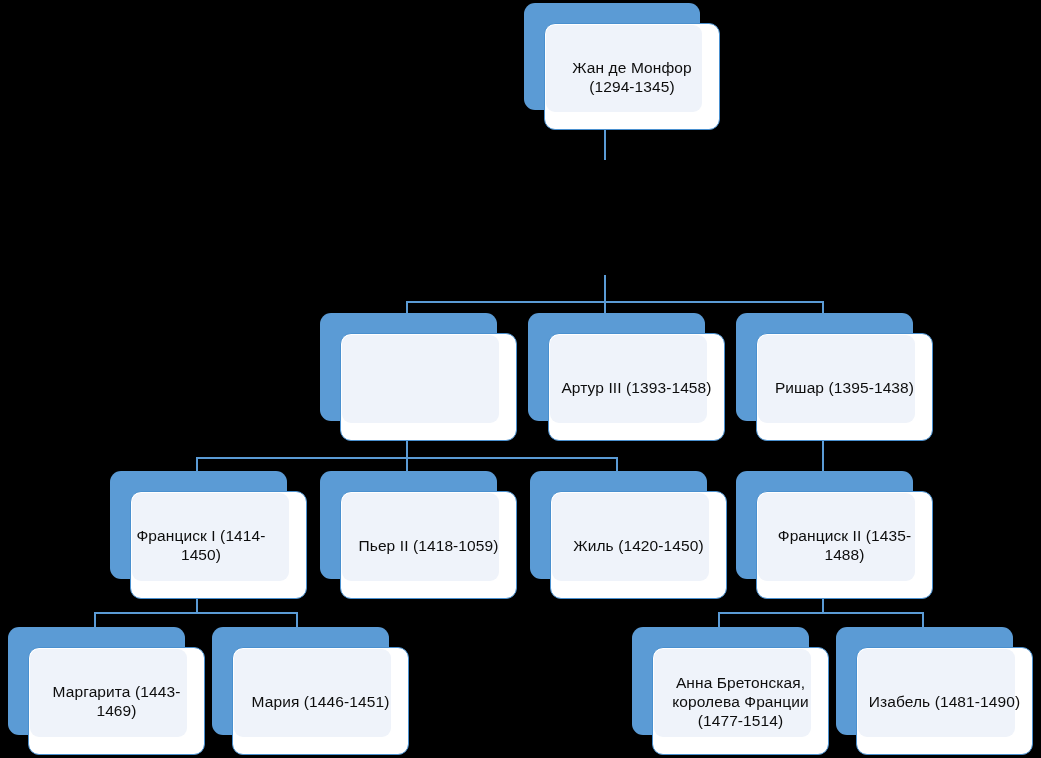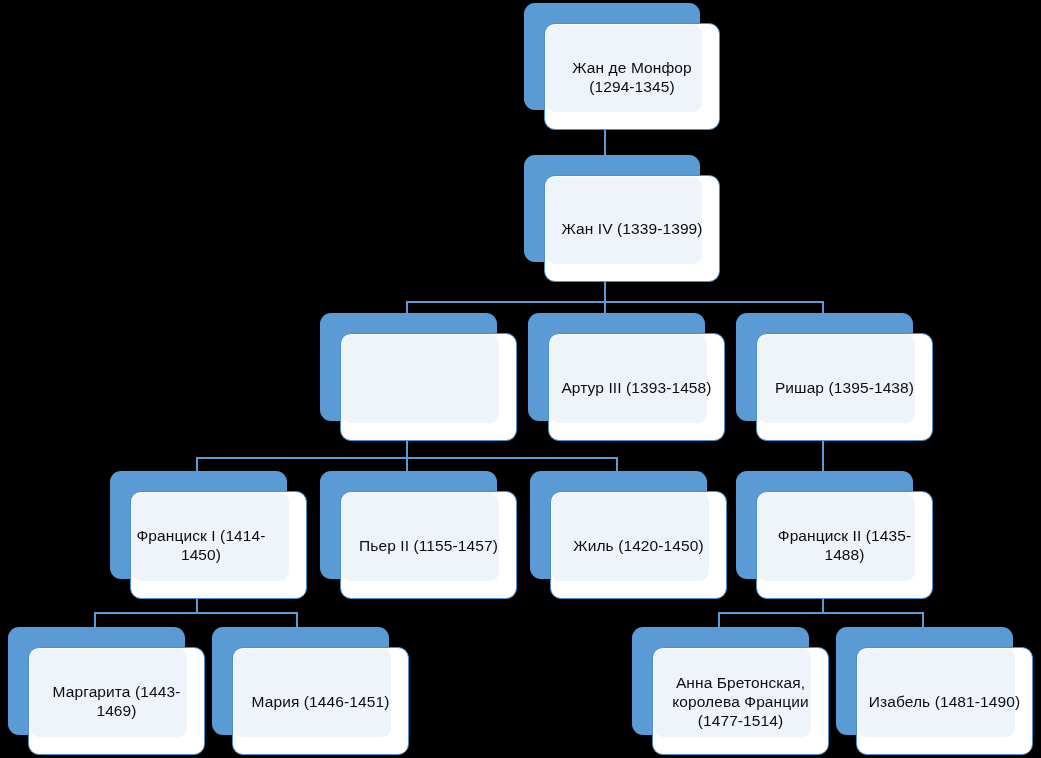--- a/index.html
+++ b/index.html
@@ -101,26 +101,20 @@
   <div class="conn v" style="left:922px; top:612px; height:17px;"></div>
 
   <div class="node" style="left:524px; top:3px; width:196px; height:127px;">
     <div class="plate" style="width:176px; height:107px;"></div>
     <div class="card" style="left:20px; top:20px; width:176px; height:107px;"></div>
     <div class="inner" style="left:22px; top:22px; width:156px; height:87px;"></div>
     <div class="label" style="left:20px; top:20px; width:176px; height:107px;">Жан де Монфор
 (1294-1345)</div>
   </div>
 
-  <div class="node" style="left:524px; top:155px; width:196px; height:127px;">
-    <div class="plate" style="width:176px; height:107px;"></div>
-    <div class="card" style="left:20px; top:20px; width:176px; height:107px;"></div>
-    <div class="inner" style="left:22px; top:22px; width:156px; height:87px;"></div>
-    <div class="label" style="left:20px; top:20px; width:176px; height:107px;">Жан IV (1339-1399)</div>
-  </div>
 
   <div class="node" style="left:320px; top:313px; width:197px; height:128px;">
     <div class="plate" style="width:177px; height:108px;"></div>
     <div class="card" style="left:20px; top:20px; width:177px; height:108px;"></div>
     <div class="inner" style="left:22px; top:22px; width:157px; height:88px;"></div>
   </div>
 
   <div class="node" style="left:528px; top:313px; width:197px; height:128px;">
     <div class="plate" style="width:177px; height:108px;"></div>
     <div class="card" style="left:20px; top:20px; width:177px; height:108px;"></div>
@@ -139,21 +133,21 @@
     <div class="plate" style="width:177px; height:108px;"></div>
     <div class="card" style="left:20px; top:20px; width:177px; height:108px;"></div>
     <div class="inner" style="left:22px; top:22px; width:157px; height:88px;"></div>
     <div class="label" style="left:20px; top:20px; width:142px; height:108px;">Франциск I (1414-1450)</div>
   </div>
 
   <div class="node" style="left:320px; top:471px; width:197px; height:128px;">
     <div class="plate" style="width:177px; height:108px;"></div>
     <div class="card" style="left:20px; top:20px; width:177px; height:108px;"></div>
     <div class="inner" style="left:22px; top:22px; width:157px; height:88px;"></div>
-    <div class="label" style="left:20px; top:20px; width:177px; height:108px;">Пьер II (1155-1457)</div>
+    <div class="label" style="left:20px; top:20px; width:177px; height:108px;">Пьер II (1418-1059)</div>
   </div>
 
   <div class="node" style="left:530px; top:471px; width:197px; height:128px;">
     <div class="plate" style="width:177px; height:108px;"></div>
     <div class="card" style="left:20px; top:20px; width:177px; height:108px;"></div>
     <div class="inner" style="left:22px; top:22px; width:157px; height:88px;"></div>
     <div class="label" style="left:20px; top:20px; width:177px; height:108px;">Жиль (1420-1450)</div>
   </div>
 
   <div class="node" style="left:736px; top:471px; width:197px; height:128px;">

